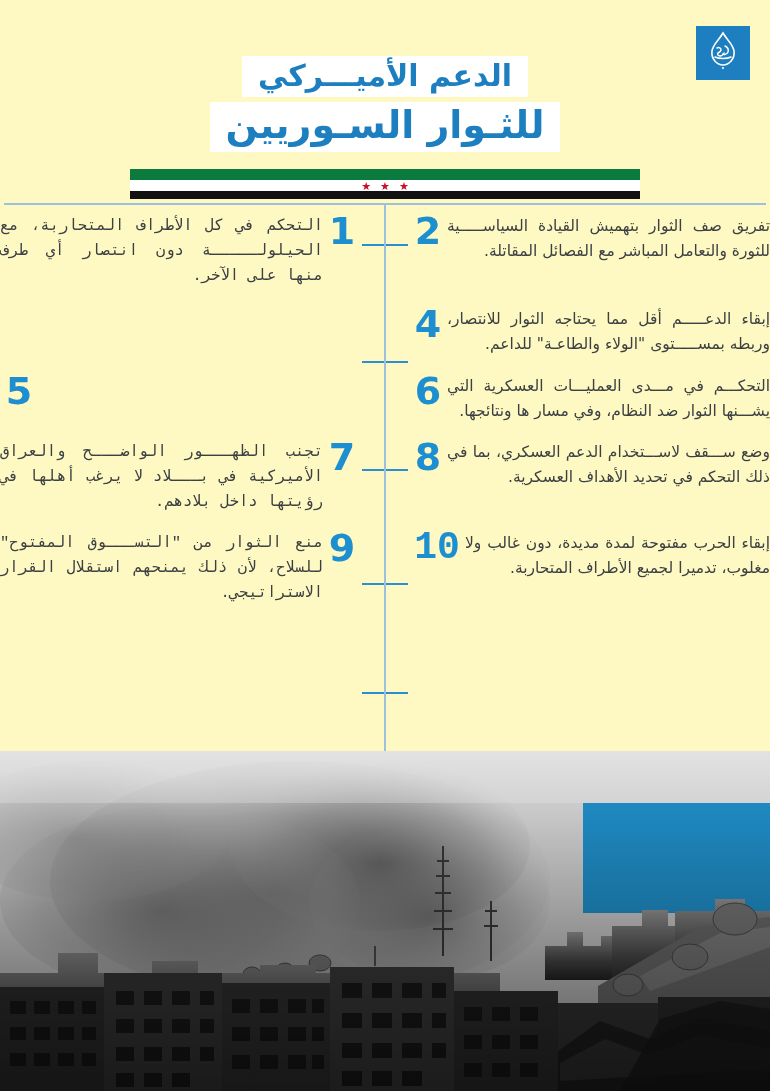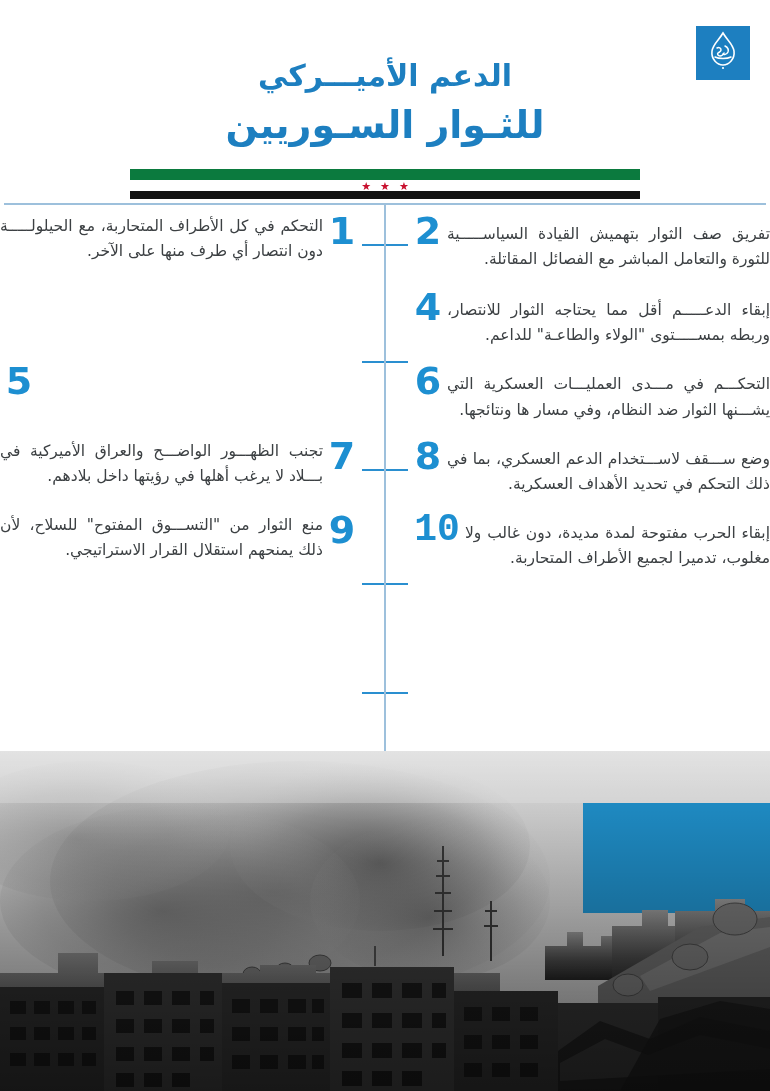--- a/index.html
+++ b/index.html
@@ -3,21 +3,21 @@
 <meta charset="utf-8">
 <title>infographic</title>
 <style>
   html,body{margin:0;padding:0;}
   body{
     width:770px;height:1091px;
     background:#e3e3e3;
     font-family:"DejaVu Sans","Liberation Sans",sans-serif;
     overflow:hidden;position:relative;
   }
-  .page{position:relative;width:770px;height:1091px;overflow:hidden;background:#ffffff;}
+  .page{position:relative;width:770px;height:1091px;overflow:hidden;background:#fef9c3;}
 
   
   .logo-wrap{position:absolute;top:26px;right:20px;width:54px;height:54px;}
   .logo-box{width:54px;height:54px;background:#1d7fc0;display:block;}
   .logo-box svg{display:block;}
 
   
   .title-block{position:absolute;top:56px;left:0;width:770px;text-align:center;}
   .title-line{display:inline-block;background:#ffffff;color:#1d7fc0;
     font-size:30px;font-weight:bold;line-height:1.04;
@@ -54,26 +54,26 @@
   }
   .num.wide{min-width:48px;font-family:Liberation Mono, monospace;}
   .txt{
     flex:1 1 auto;color:#3c4043;font-size:15.5px;line-height:1.62;
     text-align:justify;direction:rtl;
   }
 
   
   .cell.right .item{flex-direction:row-reverse;}
   .cell.right .num{margin-right:10px;margin-left:0;padding-left:4px;}
-  .cell.right .txt{padding-right:0;}
+  .cell.right .txt{padding-right:0;font-family:Liberation Mono, monospace;}
 
   
   .cell.left .item{flex-direction:row;}
   .cell.left .num{margin-left:10px;margin-right:0;padding-right:4px;order:2;}
-  .cell.left .txt{order:1;margin-top:8px;}
+  .cell.left .txt{order:1;}
 
   
   .tick{position:absolute;width:22px;height:2px;background:#2a8fd0;}
   .tick.r{left:386px;}
   .tick.l{left:362px;}
 
   
   .photo{position:absolute;left:0;bottom:0;width:770px;height:340px;overflow:hidden;}
   .photo svg{display:block;width:770px;height:340px;}
 </style>

